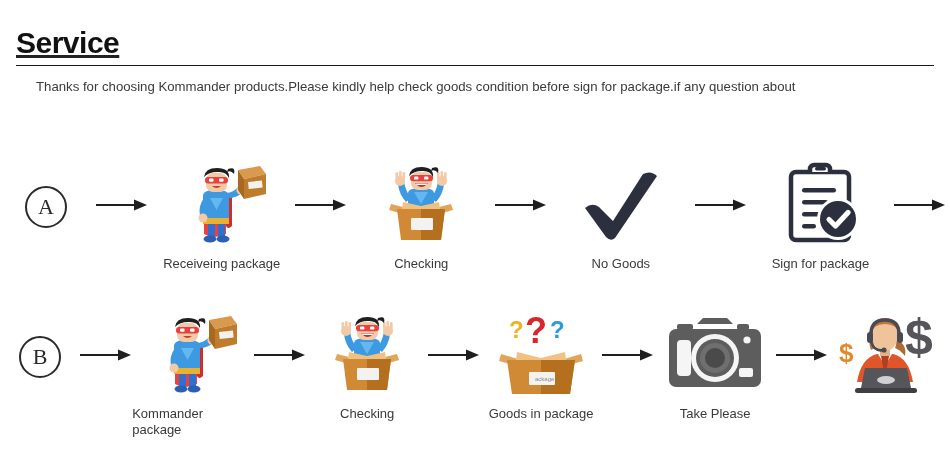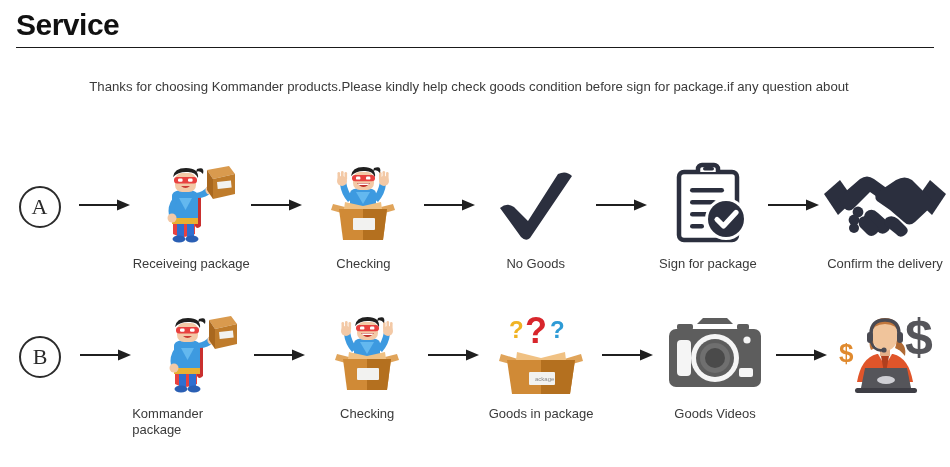--- a/index.html
+++ b/index.html
@@ -18,45 +18,45 @@
     height: 467px;
     background: #ffffff;
     overflow: hidden;
     box-sizing: border-box;
   }
 
   
   .header {
     position: absolute;
     left: 16px;
-    top: 6px;
+    top: 24px;
     width: 918px;
+    text-decoration: underline;
   }
   .page-title {
     font-size: 30px;
     font-weight: bold;
     letter-spacing: -0.5px;
     color: #111111;
     line-height: 38px;
     margin: 0;
     font-family: "Liberation Sans", sans-serif;
   }
   .title-rule {
     margin-top: 3px;
     border-top: 1.6px solid #1a1a1a;
     width: 918px;
   }
 
   
   .intro {
     position: absolute;
-    left: 16px;
+    left: 36px;
     top: 76px;
     width: 906px;
-    text-align: center;
     font-size: 13.2px;
     line-height: 22px;
     color: #3a3a3a;
   }
   .intro .line1 { display: block; }
   .intro .line2 { display: block; }
 
   
   .flow-row {
     position: absolute;
@@ -291,44 +291,20 @@
       <div class="step-label">Sign for package</div>
     </div>
 
     <div class="arrow-cell">
       <svg width="52" height="14" viewBox="0 0 52 14">
         <line x1="0" y1="7" x2="40" y2="7" stroke="#1f1f1f" stroke-width="2.2"></line>
         <polygon points="38,1.5 51,7 38,12.5" fill="#1f1f1f"></polygon>
       </svg>
     </div>
 
-    <div class="step-cell">
-      <div class="step-art">
-        <svg width="130" height="88" viewBox="0 0 130 88">
-          <g fill="#2b2f3e">
-
-            <path d="M4 34 L20 20 L34 40 L18 55 Z"></path>
-
-            <path d="M126 34 L110 20 L96 40 L112 55 Z"></path>
-
-            <path d="M18 38 L40 19 Q47 14 54 19 L72 32 Q76 36 72 40 Q68 44 63 41 L50 32 L34 48 Q29 53 24 48 Z"></path>
-
-            <path d="M112 40 L92 20 Q85 15 76 20 L58 32 Q53 36 57 41 L70 50 L84 62 Q89 67 95 62 L112 46 Z"></path>
-
-            <path d="M46 52 Q52 47 58 53 L68 62 Q73 67 67 72 Q62 76 57 71 L46 61 Q42 57 46 52 Z"></path>
-            <path d="M40 58 Q45 54 50 59 L57 66 Q61 70 56 74 Q51 78 47 74 L40 67 Q37 62 40 58 Z"></path>
-            <circle cx="38" cy="52" r="5.4"></circle>
-            <circle cx="34" cy="60" r="5.4"></circle>
-            <circle cx="34" cy="68" r="5"></circle>
-            <path d="M66 58 Q72 54 78 59 L86 67 Q90 71 85 75 Q80 79 76 74 L66 66 Q63 62 66 58 Z"></path>
-          </g>
-        </svg>
-      </div>
-      <div class="step-label">Confirm the delivery</div>
-    </div>
   </div>
 
   <div class="flow-row" id="row-b">
 
     <div class="marker-cell">
       <div class="circle-marker">B</div>
     </div>
 
     <div class="arrow-cell">
       <svg width="52" height="14" viewBox="0 0 52 14">
@@ -467,21 +443,21 @@
 
           <circle cx="54" cy="48" r="24" fill="#f5f5f5"></circle>
           <circle cx="54" cy="48" r="19" fill="#5d5d5d"></circle>
           <circle cx="54" cy="48" r="15" fill="#6f6f6f"></circle>
           <circle cx="54" cy="48" r="10" fill="#4a4a4a"></circle>
 
           <circle cx="86" cy="30" r="3.6" fill="#f5f5f5"></circle>
           <rect x="78" y="58" width="14" height="9" rx="2" fill="#f5f5f5"></rect>
         </svg>
       </div>
-      <div class="step-label">Goods Videos</div>
+      <div class="step-label">Take Please</div>
     </div>
 
     <div class="arrow-cell">
       <svg width="52" height="14" viewBox="0 0 52 14">
         <line x1="0" y1="7" x2="40" y2="7" stroke="#1f1f1f" stroke-width="2.2"></line>
         <polygon points="38,1.5 51,7 38,12.5" fill="#1f1f1f"></polygon>
       </svg>
     </div>
 
     <div class="step-cell">

